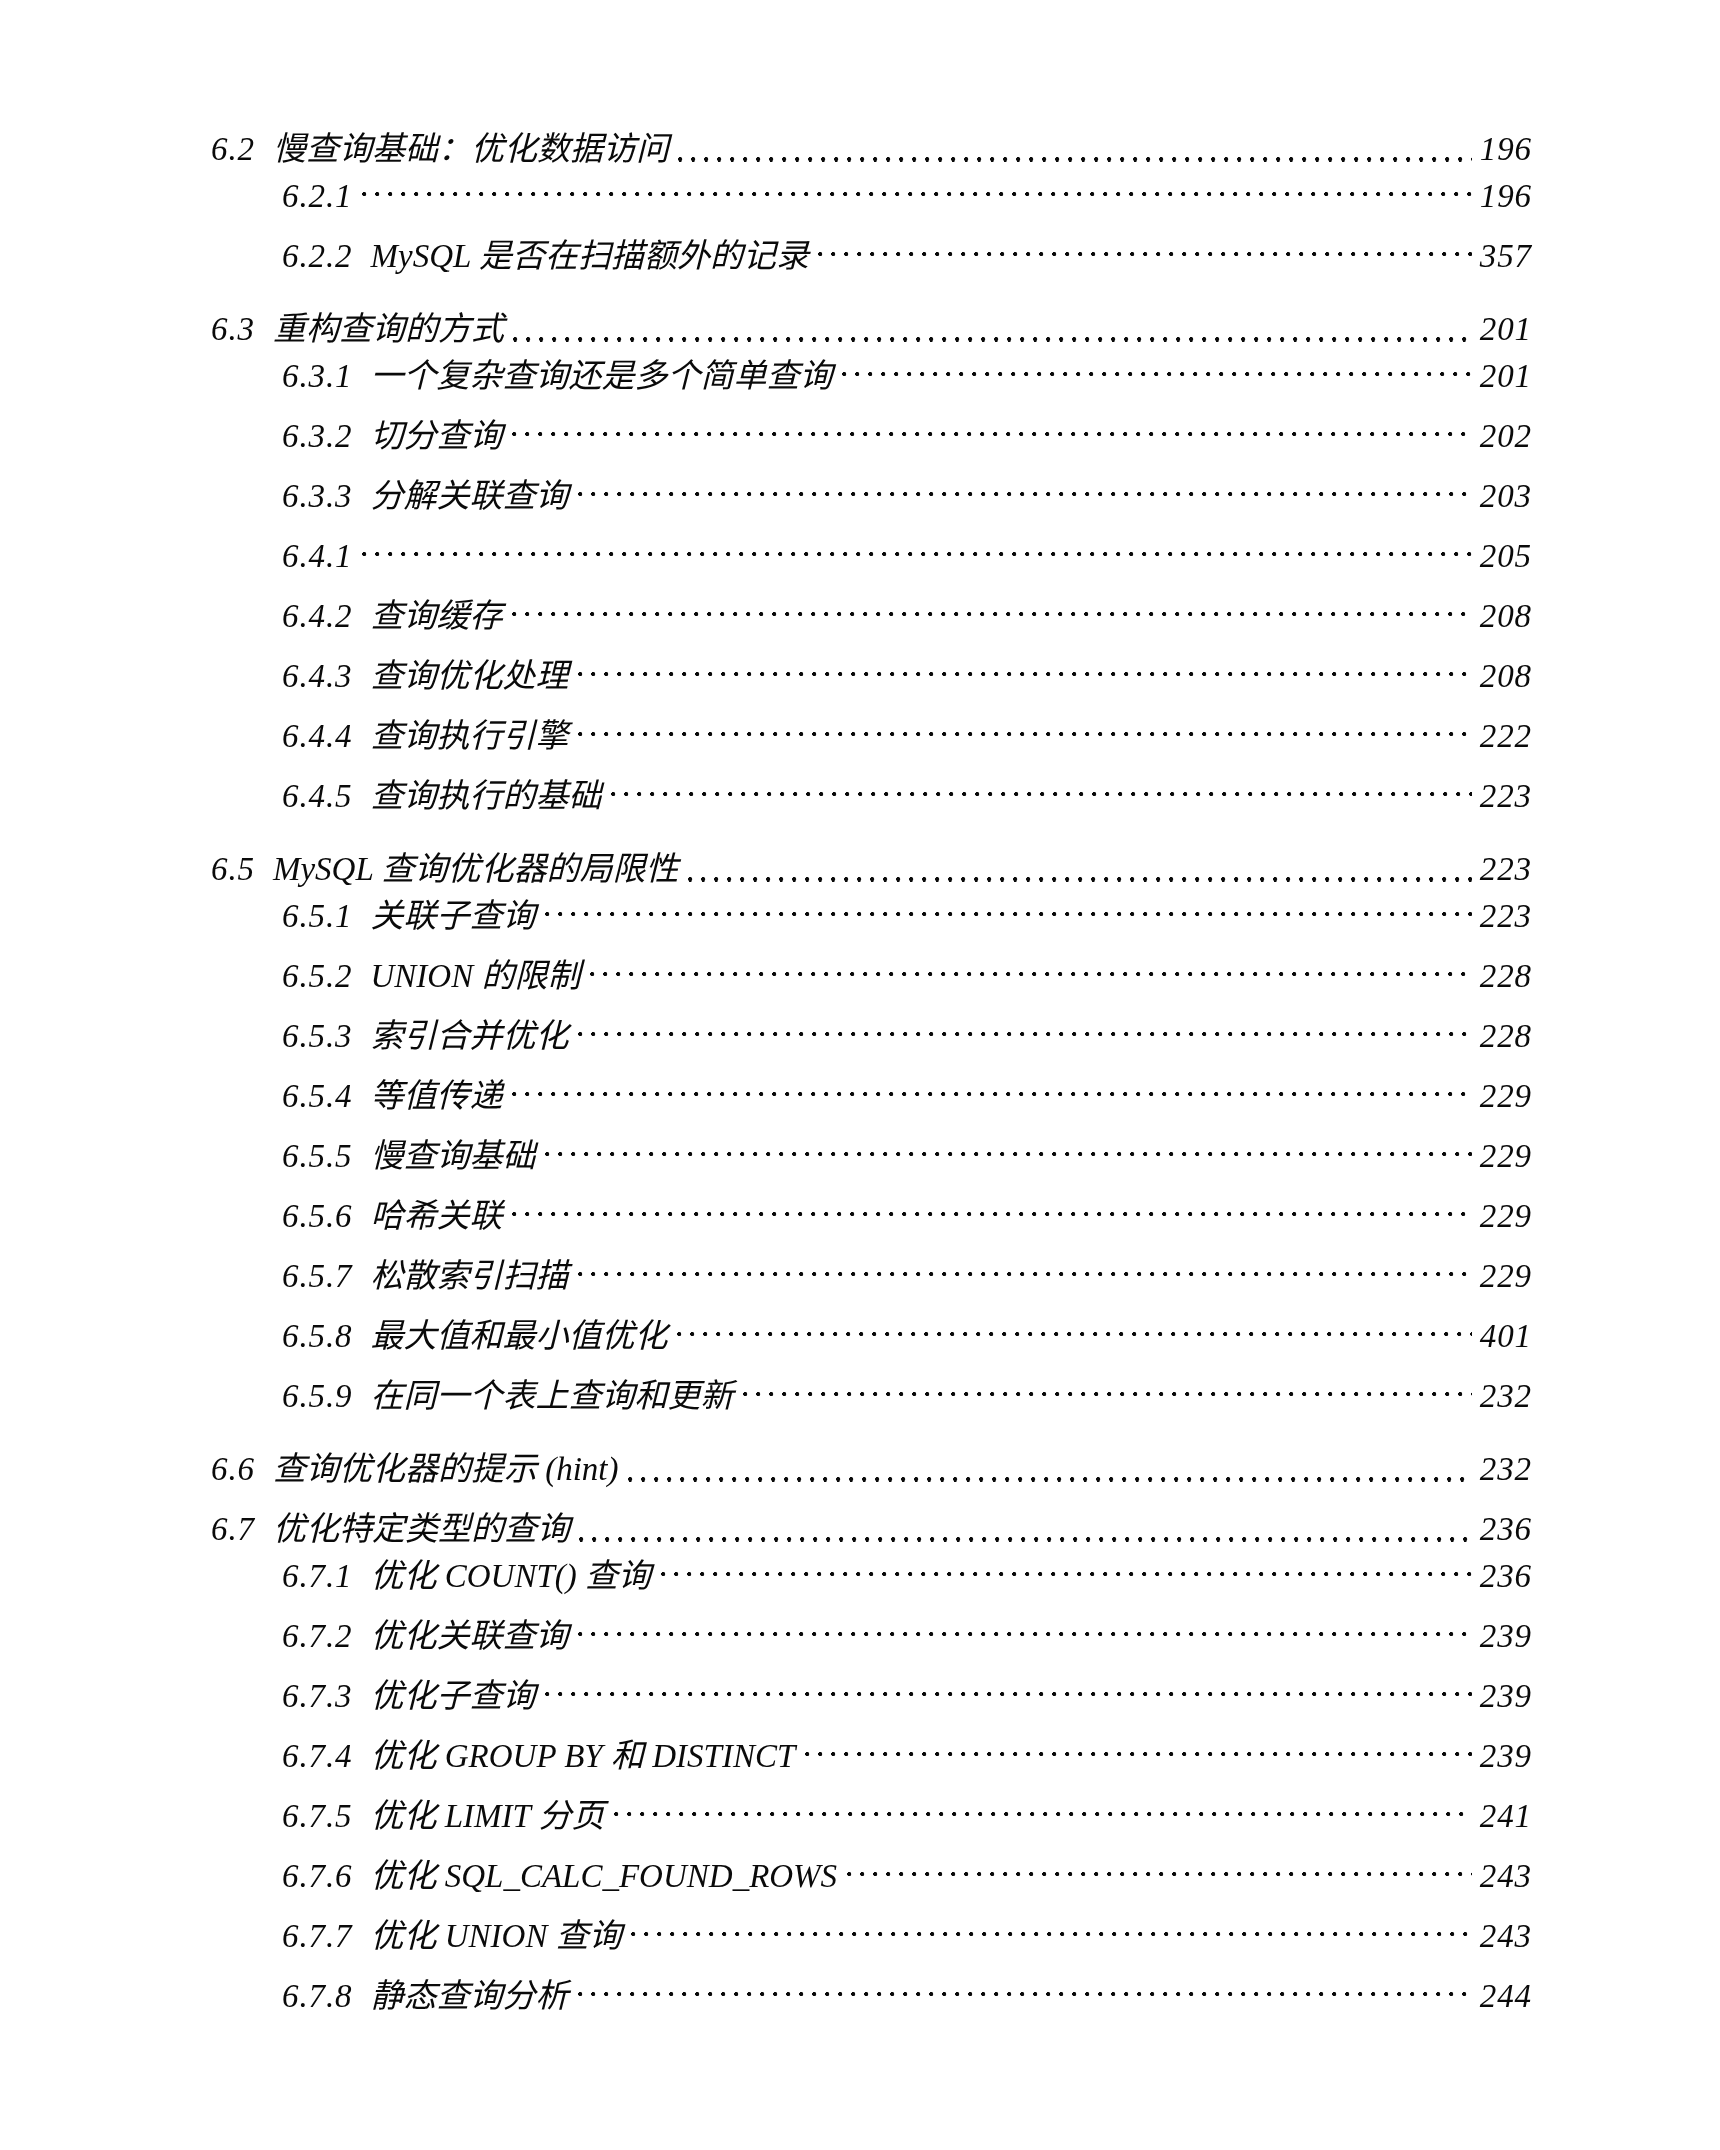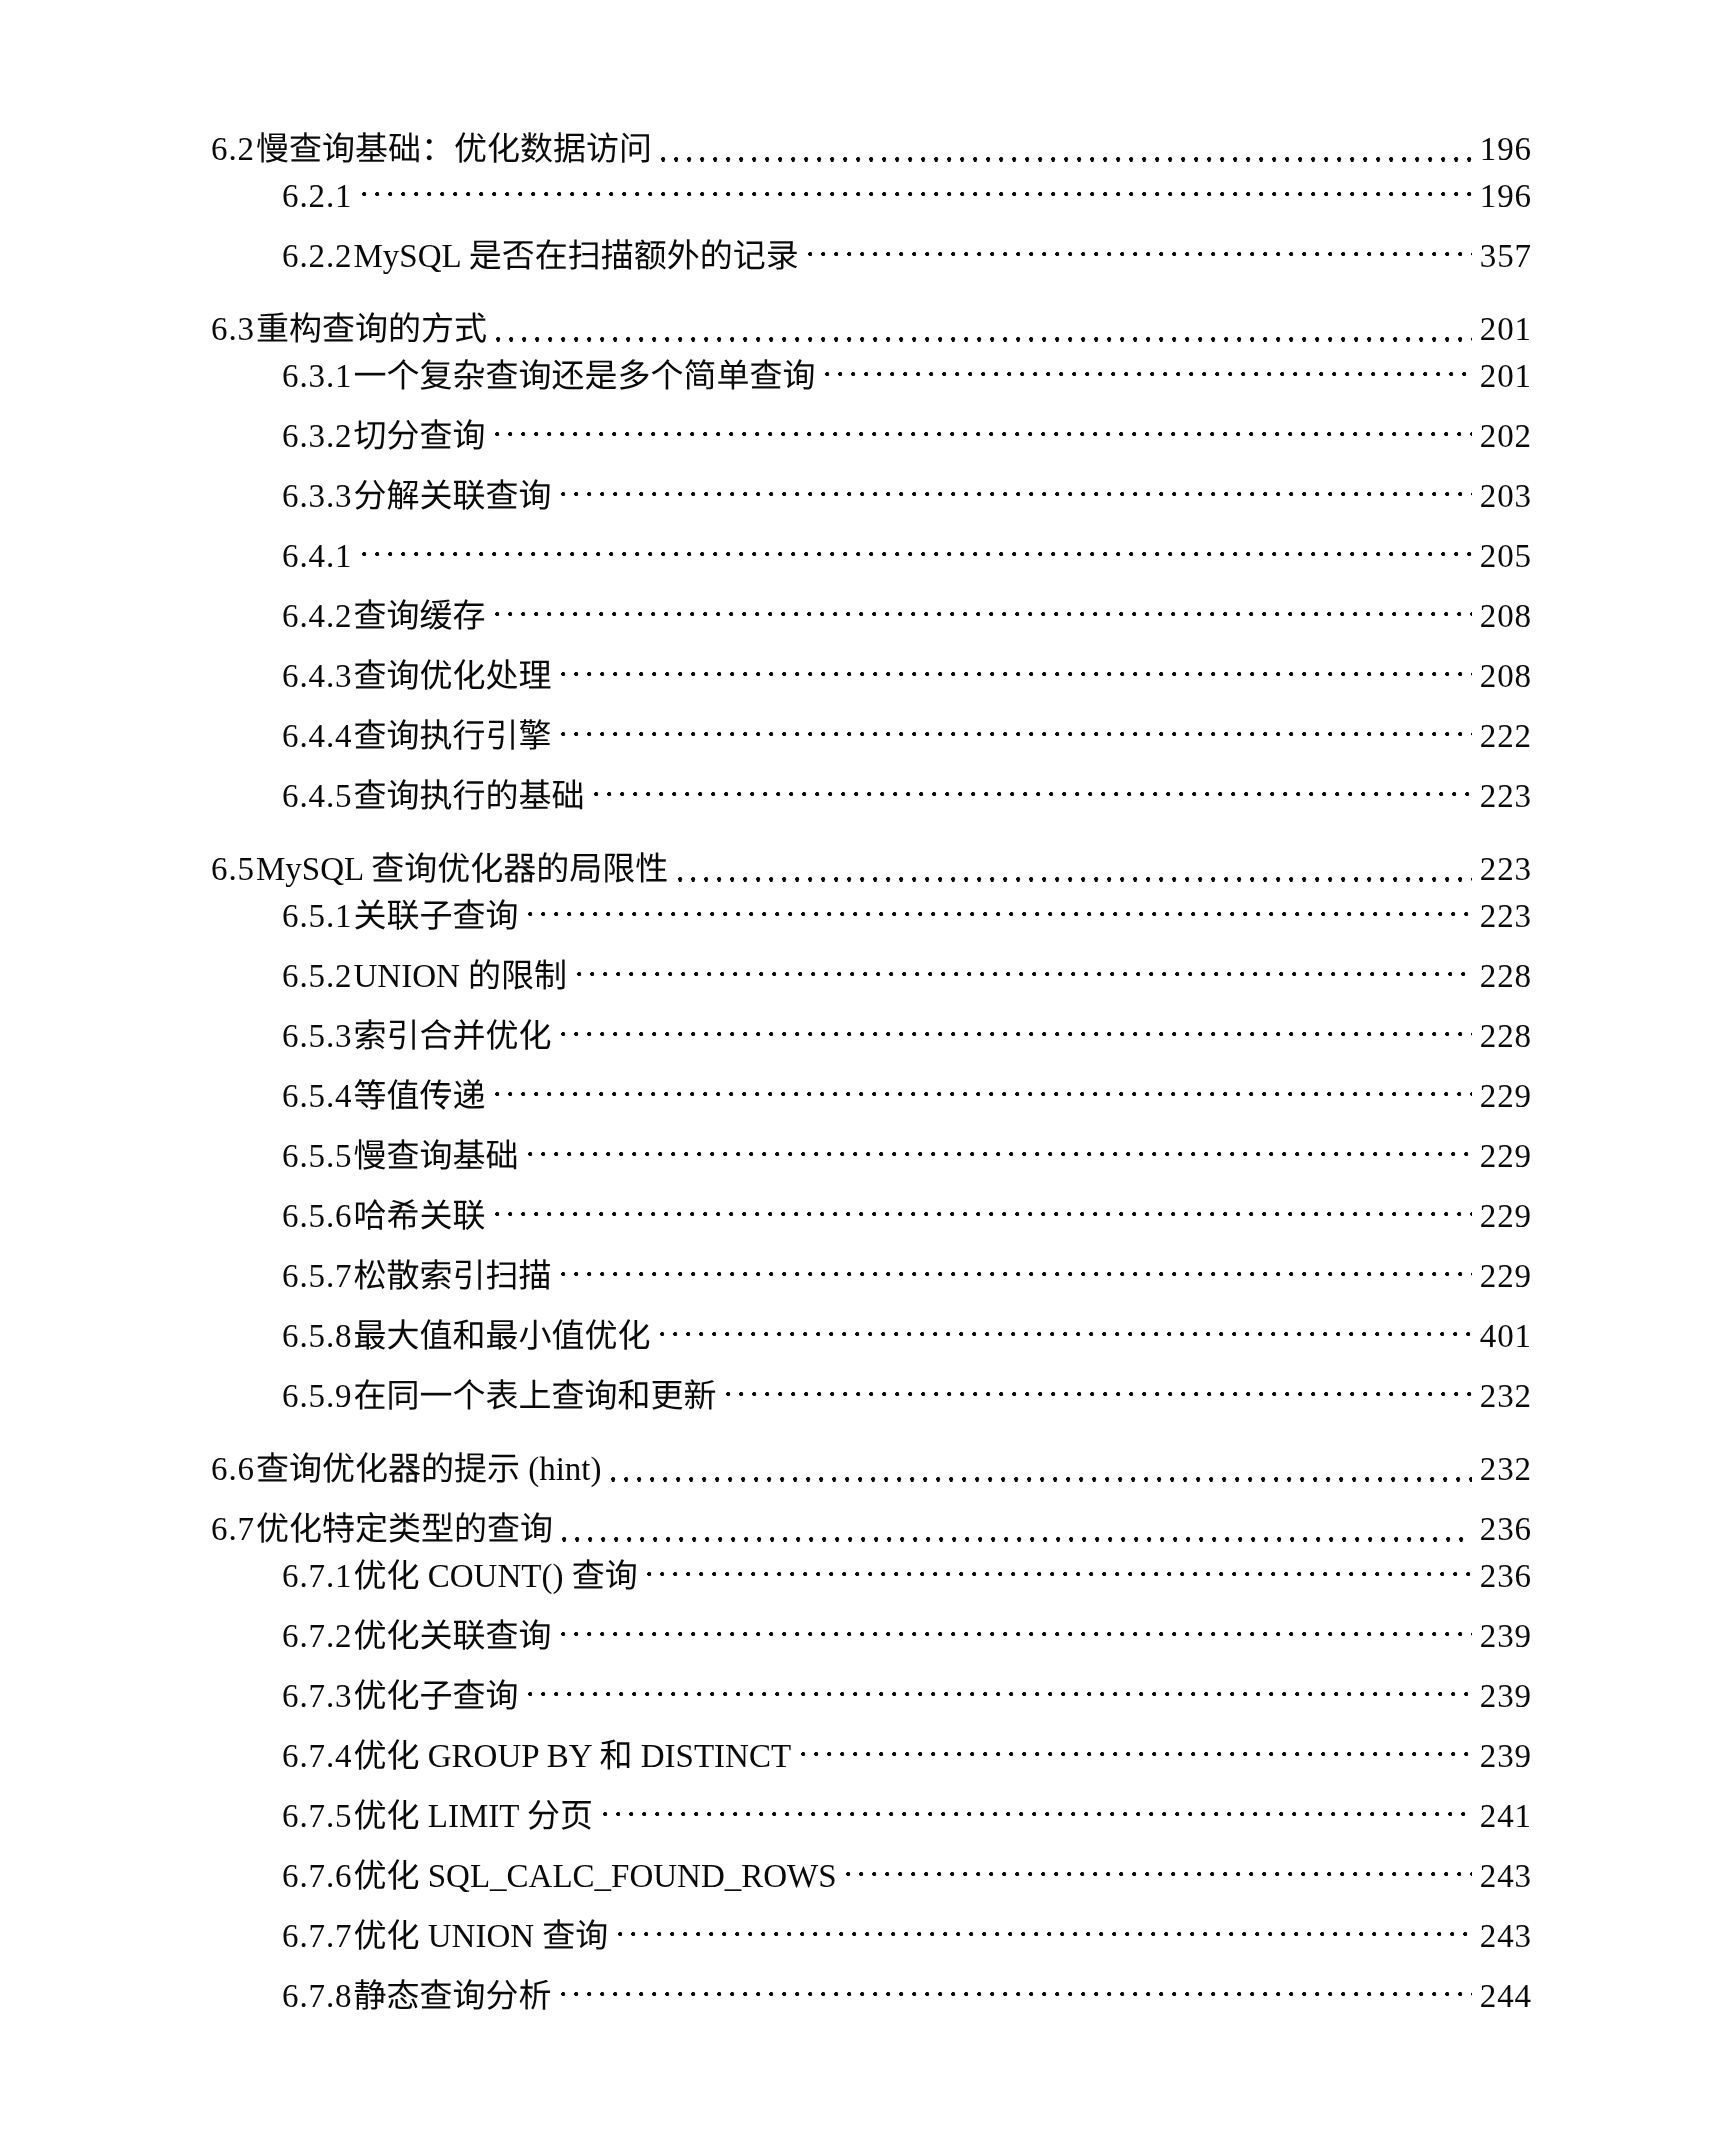--- a/index.html
+++ b/index.html
@@ -14,38 +14,39 @@
     background: #ffffff;
     color: #0a0a0a;
     font-family: "Liberation Serif", "DejaVu Serif", serif;
     overflow: hidden;
   }
   .toc {
     position: absolute;
     top: 106px;
     left: 211px;
     width: 1321px;
+    font-style: italic;
   }
   .row {
     display: flex;
     align-items: flex-end;
     height: 60px;
     font-size: 33px;
     font-weight: 500;
     line-height: 1;
     white-space: nowrap;
   }
   .row.level-2 { padding-left: 71px; align-items: center; }
   .num {
     flex: 0 0 auto;
     letter-spacing: 0.9px;
   }
   .title {
     flex: 0 0 auto;
-    margin-left: 1px;
+    margin-left: 18px;
   }
   .dots {
     flex: 1 1 auto;
     height: 4.3px;
     margin: 0 7.7px 4.3px 9.5px;
     background-image: radial-gradient(circle at 2.2px 2.2px, #0a0a0a 1.9px, transparent 2.4px);
     background-size: 13px 4.3px;
     background-repeat: repeat-x;
     background-position: left bottom;
   }

